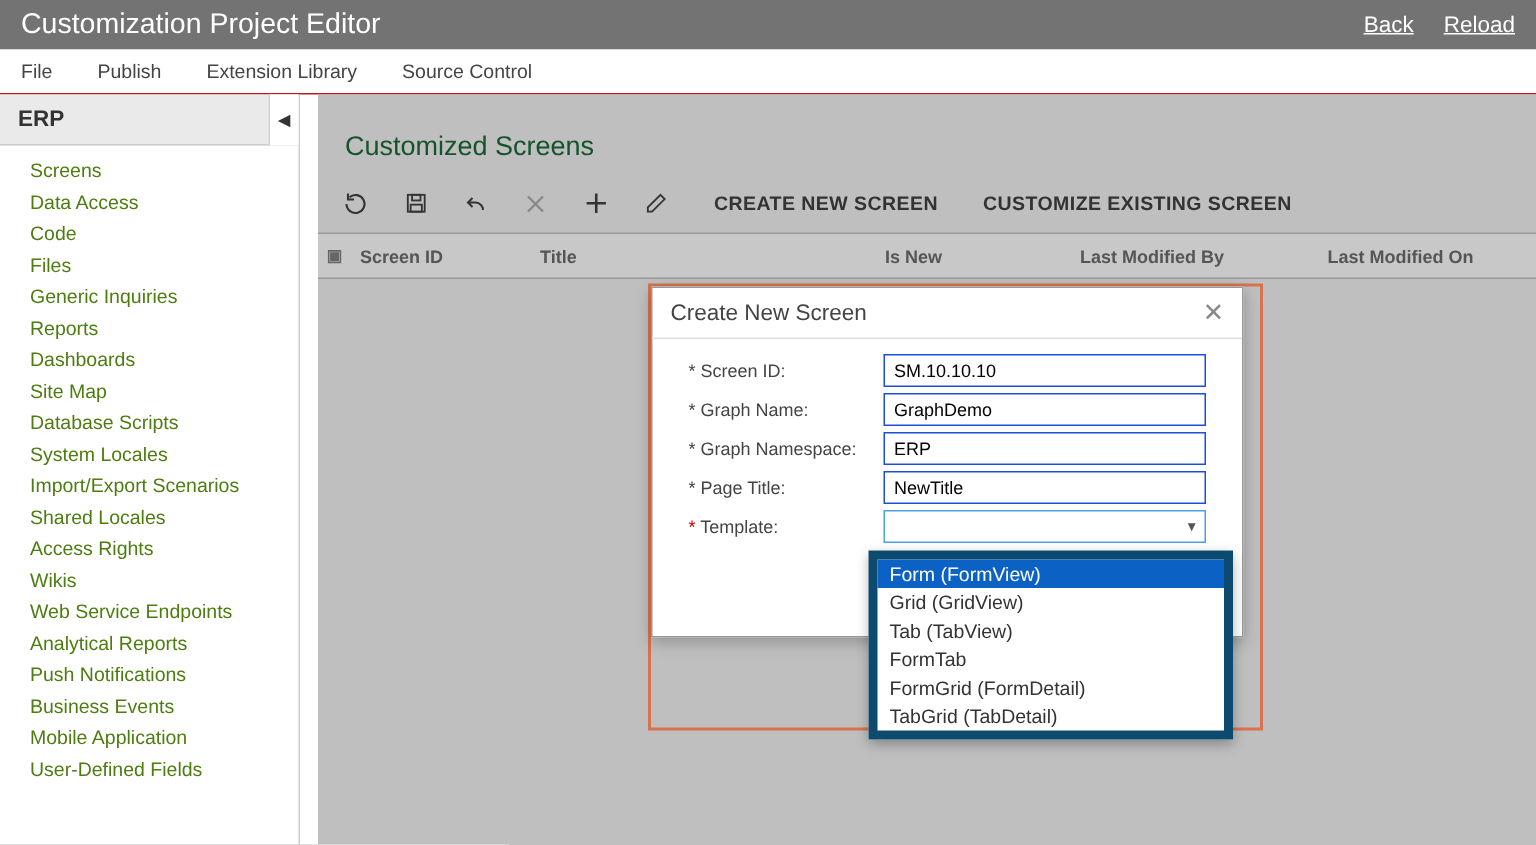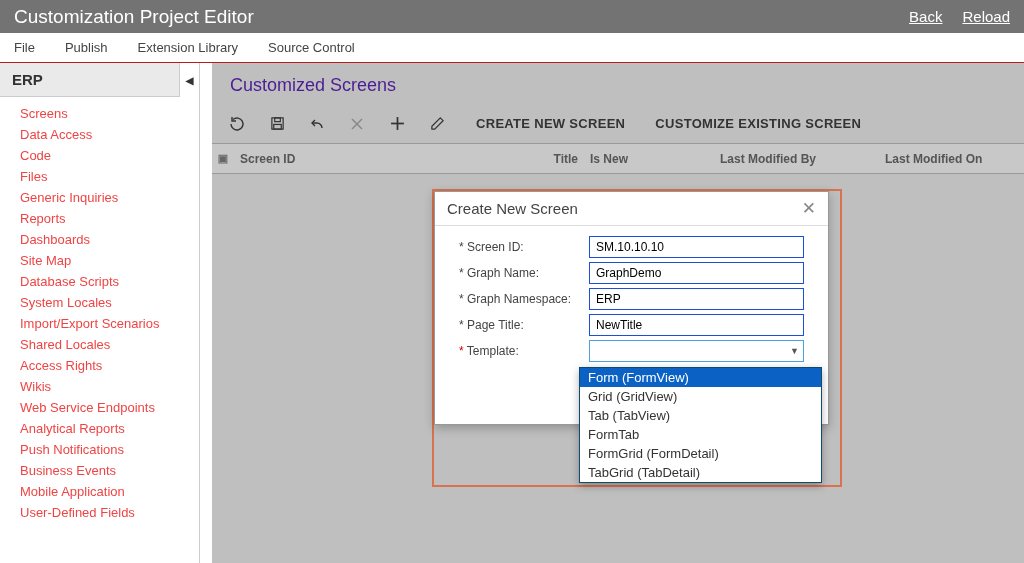--- a/index.html
+++ b/index.html
@@ -14,55 +14,55 @@
   
   .body { display: flex; height: calc(563px - 63px); gap: 12px; }
   
   .sidebar { width: 200px; border-right: 1px solid #ccc; display: flex; flex-direction: column; }
   .sidebar-head { height: 34px; background: #eaeaea; border-bottom: 1px solid #ccc; display: flex; align-items: center; padding-left: 12px; font-size: 15px; font-weight: bold; color: #333; position: relative; }
   .sidebar-head .arrow { position: absolute; right: 0; top: 0; width: 20px; height: 34px; background: #fff; display: flex; align-items: center; justify-content: center; border-left: 1px solid #ccc; font-size: 10px; cursor: pointer; }
   .sidebar-scroll { flex: 1; overflow-y: auto; padding: 6px 0; }
   .sidebar-scroll::-webkit-scrollbar { width: 12px; }
   .sidebar-scroll::-webkit-scrollbar-track { background: #f0f0f0; }
   .sidebar-scroll::-webkit-scrollbar-thumb { background: #bbb; }
-  .sidebar-item { padding: 3px 6px 3px 20px; font-size: 13px; color: #ef4444; cursor: pointer; white-space: nowrap; }
+  .sidebar-item { padding: 3px 6px 3px 20px; font-size: 13px; color: #4d7c0f; cursor: pointer; white-space: nowrap; }
   
   .main { flex: 1; background: #bfbfbf; position: relative; }
-  .page-title { padding: 12px 18px 8px; font-size: 18px; color: #4c1d95; }
+  .page-title { padding: 24px 18px 8px; font-size: 18px; color: #14532d; }
   
   .toolbar { height: 40px; display: flex; align-items: center; padding: 0 16px; border-bottom: 1px solid #999; gap: 22px; }
   .toolbar .icon-btn { width: 18px; height: 18px; cursor: pointer; color: #333; display:flex; align-items:center; justify-content:center;}
   .toolbar .icon-btn.disabled { color: #888; cursor: default; }
   .toolbar .txt-btn { font-size: 13px; font-weight: bold; color: #333; cursor: pointer; letter-spacing: .3px; margin-left: 8px; }
   
   .grid-head { height: 30px; background: #c8c8c8; border-bottom: 1px solid #999; display: flex; align-items: center; font-size: 12px; font-weight: bold; color: #555; }
   .grid-head .gh-icon { width: 22px; text-align: center; color:#666; font-size:11px;}
   .grid-head .col { padding: 0 6px; }
   .col-id { width: 120px; }
-  .col-title { width: 230px; text-align: right; }
+  .col-title { width: 230px; }
   .col-new { width: 130px; }
   .col-mod { width: 165px; }
   .col-on { flex: 1; }
   
   .overlay { position: absolute; top: 126px; left: 220px; width: 410px; border: 2px solid #d9734f; background: transparent; height: 298px; }
   .dialog { position: absolute; top: 0; left: 0; width: 395px; background: #fff; border: 1px solid #999; box-shadow: 0 3px 10px rgba(0,0,0,.25); }
   .dialog-head { height: 34px; display: flex; align-items: center; padding: 0 12px; font-size: 15px; color: #444; border-bottom: 1px solid #ddd; }
   .dialog-head .x { margin-left: auto; color: #888; font-size: 17px; cursor: pointer; }
   .dialog-body { padding: 10px 24px 18px; }
   .row { display: flex; align-items: center; margin-bottom: 4px; }
   .row label { width: 130px; font-size: 12px; color: #444; }
   .row label::before { content: "* "; color: #444; }
   .row.red label::before { color: #c00; }
   .row input { flex: 1; height: 22px; border: 1px solid #1d4ed8; padding: 0 6px; font-size: 12px; }
   .row .combo { flex: 1; height: 22px; border: 1px solid #4aa3df; display: flex; align-items: center; position: relative; }
   .row .combo .caret { position: absolute; right: 4px; font-size: 9px; color: #555; cursor:pointer;}
   .dialog-btns { display:flex; justify-content:flex-end; gap:8px; padding:6px 14px 10px; }
   .dialog-btns button { height:24px; padding:0 14px; border:1px solid #aaa; background:#eee; font-size:12px; cursor:pointer; color:#ccc;}
   
-  .dropdown { position: absolute; left: 144px; top: 175px; width: 243px; background: #fff; border: 1px solid #0c4a6e; box-shadow: 0 3px 8px rgba(0,0,0,.3); z-index: 10; }
+  .dropdown { position: absolute; left: 144px; top: 175px; width: 243px; background: #fff; border: 6px solid #0c4a6e; box-shadow: 0 3px 8px rgba(0,0,0,.3); z-index: 10; }
   .dropdown .opt { padding: 2px 8px; font-size: 13px; color: #333; cursor: pointer; }
   .dropdown .opt.sel { background: #0b62c4; color: #fff; }
 </style>
 </head>
 <body>
 
 <div class="topbar">
   <div class="title">Customization Project Editor</div>
   <a class="link">Back</a>
   <a class="link">Reload</a>

